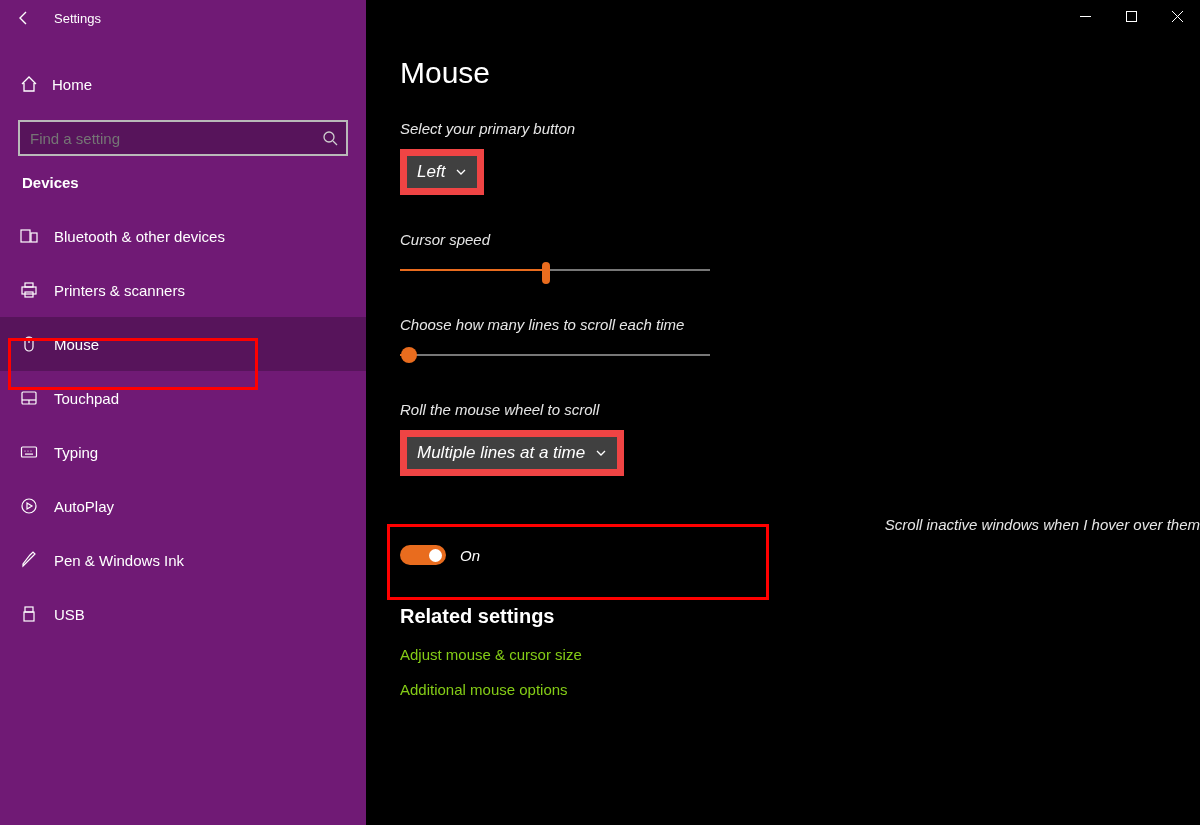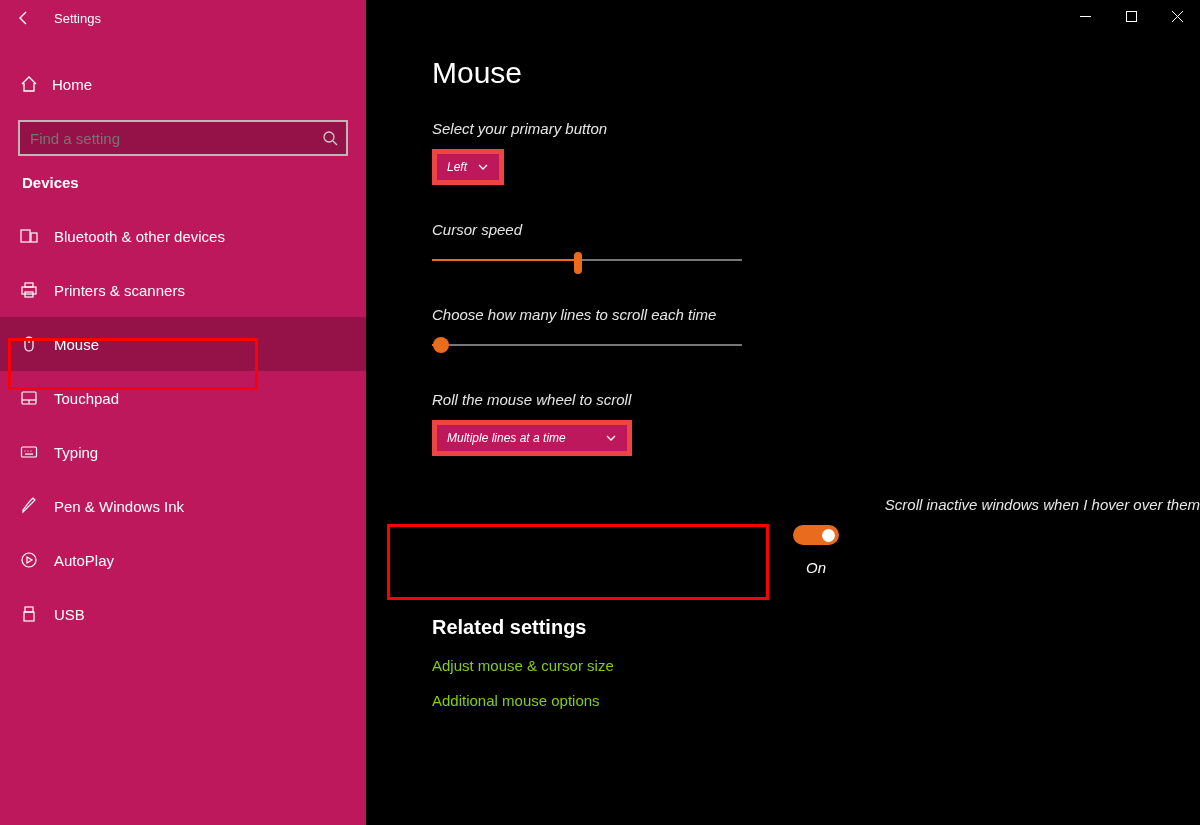--- a/index.html
+++ b/index.html
@@ -1,57 +1,57 @@
 <!DOCTYPE html>
 <html><head>
 <meta charset="utf-8">
 <style>
   * { box-sizing: border-box; margin: 0; padding: 0; font-family: "Segoe UI", Arial, sans-serif; }
   html, body { width: 1200px; height: 825px; overflow: hidden; background: #000; color: #fff; }
-  .app { display: flex; width: 100%; height: 100%; position: relative; gap: 32px; }
+  .app { display: flex; width: 100%; height: 100%; position: relative; }
 
   
   .titlebar { position: absolute; top: 0; left: 0; right: 0; height: 36px; display: flex; align-items: center; z-index: 10; }
   .titlebar .back { width: 48px; height: 36px; display:flex; align-items:center; justify-content:center; color:#fff; }
   .titlebar .title { font-size: 13px; color:#fff; margin-left: 6px; }
   .win-controls { position:absolute; right:0; top:0; display:flex; }
   .win-btn { width:46px; height:32px; display:flex; align-items:center; justify-content:center; color:#fff; }
   .win-btn svg { stroke:#fff; fill:none; }
 
   
-  .sidebar { width: 366px; height: 100%; background: #be185d; padding-top: 50px; }
+  .sidebar { width: 366px; height: 100%; background: #701a75; padding-top: 50px; }
   .sb-row { display:flex; align-items:center; height:44px; padding-left:20px; color:#fff; font-size:15px; }
   .sb-row .icon { width:32px; display:flex; align-items:center; }
   .home-row { margin-top: 12px; margin-bottom: 14px; }
   .search-wrap { margin: 0 18px 18px 18px; }
   .search { width: 100%; height: 36px; background: rgba(0,0,0,0.22); border: 2px solid #b9b9b9; color:#cfcfcf; padding: 0 36px 0 10px; font-size:15px; outline:none; }
   .search-container { position:relative; }
   .search-container .sicon { position:absolute; right:10px; top:50%; transform:translateY(-50%); color:#d0d0d0; }
   .section-label-row { padding-left:22px; font-weight:600; font-size:15px; color:#fff; margin: 6px 0 18px 0; }
   .nav-item { height:54px; padding-left:20px; display:flex; align-items:center; font-size:15px; color:#fff; cursor:default;text-align:right; }
   .nav-item .icon { width:34px; display:flex; align-items:center; }
   .nav-item.selected { background: rgba(0,0,0,0.22); }
 
   
   .hl { position:absolute; border:3px solid #ff0000; pointer-events:none; z-index:50; }
 
   
   .main { flex:1; background:#000; padding: 56px 0 0 34px; color:#fff; }
   .page-title { font-size:30px; font-weight:400; margin-bottom:30px; }
   .field-label { font-size:15px; color:#e6e6e6; margin-bottom:12px; }
-  .dropdown { display:inline-flex; align-items:center; border:5px solid #ef4444; padding:6px 10px; font-size:12px; color:#fff; background:#be185d; min-width:70px; gap:10px; }
+  .dropdown { display:inline-flex; align-items:center; border:7px solid #ef4444; padding:6px 10px; font-size:17px; color:#fff; background:#404040; min-width:70px; gap:10px; }
   .dropdown .chev { margin-left:auto; }
   .group { margin-bottom:36px;font-style:italic; }
 
   .slider { position:relative; width:310px; height:20px; }
   .track-left { position:absolute; left:0; top:9px; height:2px; background:#e96c1e; }
   .track-right { position:absolute; top:9px; right:0; height:2px; background:#777; }
   .thumb { position:absolute; top:2px; width:8px; height:22px; border-radius:4px; background:#e96c1e; }
 
-  .toggle { display:flex; align-items:center; gap:14px;flex-direction:column; }
+  .toggle { display:flex; align-items:center; gap:14px; }
   .toggle-pill { width:46px; height:20px; border-radius:10px; background:#e96c1e; position:relative; }
   .toggle-knob { width:13px; height:13px; border-radius:50%; background:#fff; position:absolute; right:4px; top:3.5px; }
   .toggle-label { font-size:15px; }
 
   .related-title { font-size:20px; font-weight:600; margin:30px 0 18px 0; color:#fff; }
   .link { color:#84cc16; font-size:15px; margin-bottom:18px; display:block; }
 
   svg { display:block; }
 </style>
 </head>
@@ -160,34 +160,34 @@
             <circle cx="11" cy="8" r="0.6" fill="#fff"></circle>
             <rect x="5" y="10.5" width="8" height="1.2" fill="#fff"></rect>
           </svg>
       </span>
       <span>Typing</span>
     </div>
 
     <div class="nav-item">
       <span class="icon">
         <svg width="18" height="18" viewBox="0 0 18 18">
-            <path d="M3 15 L12 6 L15 3 L13 1 L10 4 L3 13 Z" stroke="#fff" stroke-width="1.2" fill="none"></path>
-          </svg>
-      </span>
-      <span>Pen &amp; Windows Ink</span>
-    </div>
-
-    <div class="nav-item">
-      <span class="icon">
-        <svg width="18" height="18" viewBox="0 0 18 18">
             <circle cx="9" cy="9" r="7" stroke="#fff" stroke-width="1.2" fill="none"></circle>
             <path d="M7 6 L12 9 L7 12 Z" stroke="#fff" stroke-width="1.2" fill="none"></path>
           </svg>
       </span>
       <span>AutoPlay</span>
+    </div>
+
+    <div class="nav-item">
+      <span class="icon">
+        <svg width="18" height="18" viewBox="0 0 18 18">
+            <path d="M3 15 L12 6 L15 3 L13 1 L10 4 L3 13 Z" stroke="#fff" stroke-width="1.2" fill="none"></path>
+          </svg>
+      </span>
+      <span>Pen &amp; Windows Ink</span>
     </div>
 
     <div class="nav-item">
       <span class="icon">
         <svg width="18" height="18" viewBox="0 0 18 18">
             <rect x="5" y="2" width="8" height="5" stroke="#fff" stroke-width="1.2" fill="none"></rect>
             <rect x="4" y="7" width="10" height="9" stroke="#fff" stroke-width="1.2" fill="none"></rect>
           </svg>
       </span>
       <span>USB</span>

